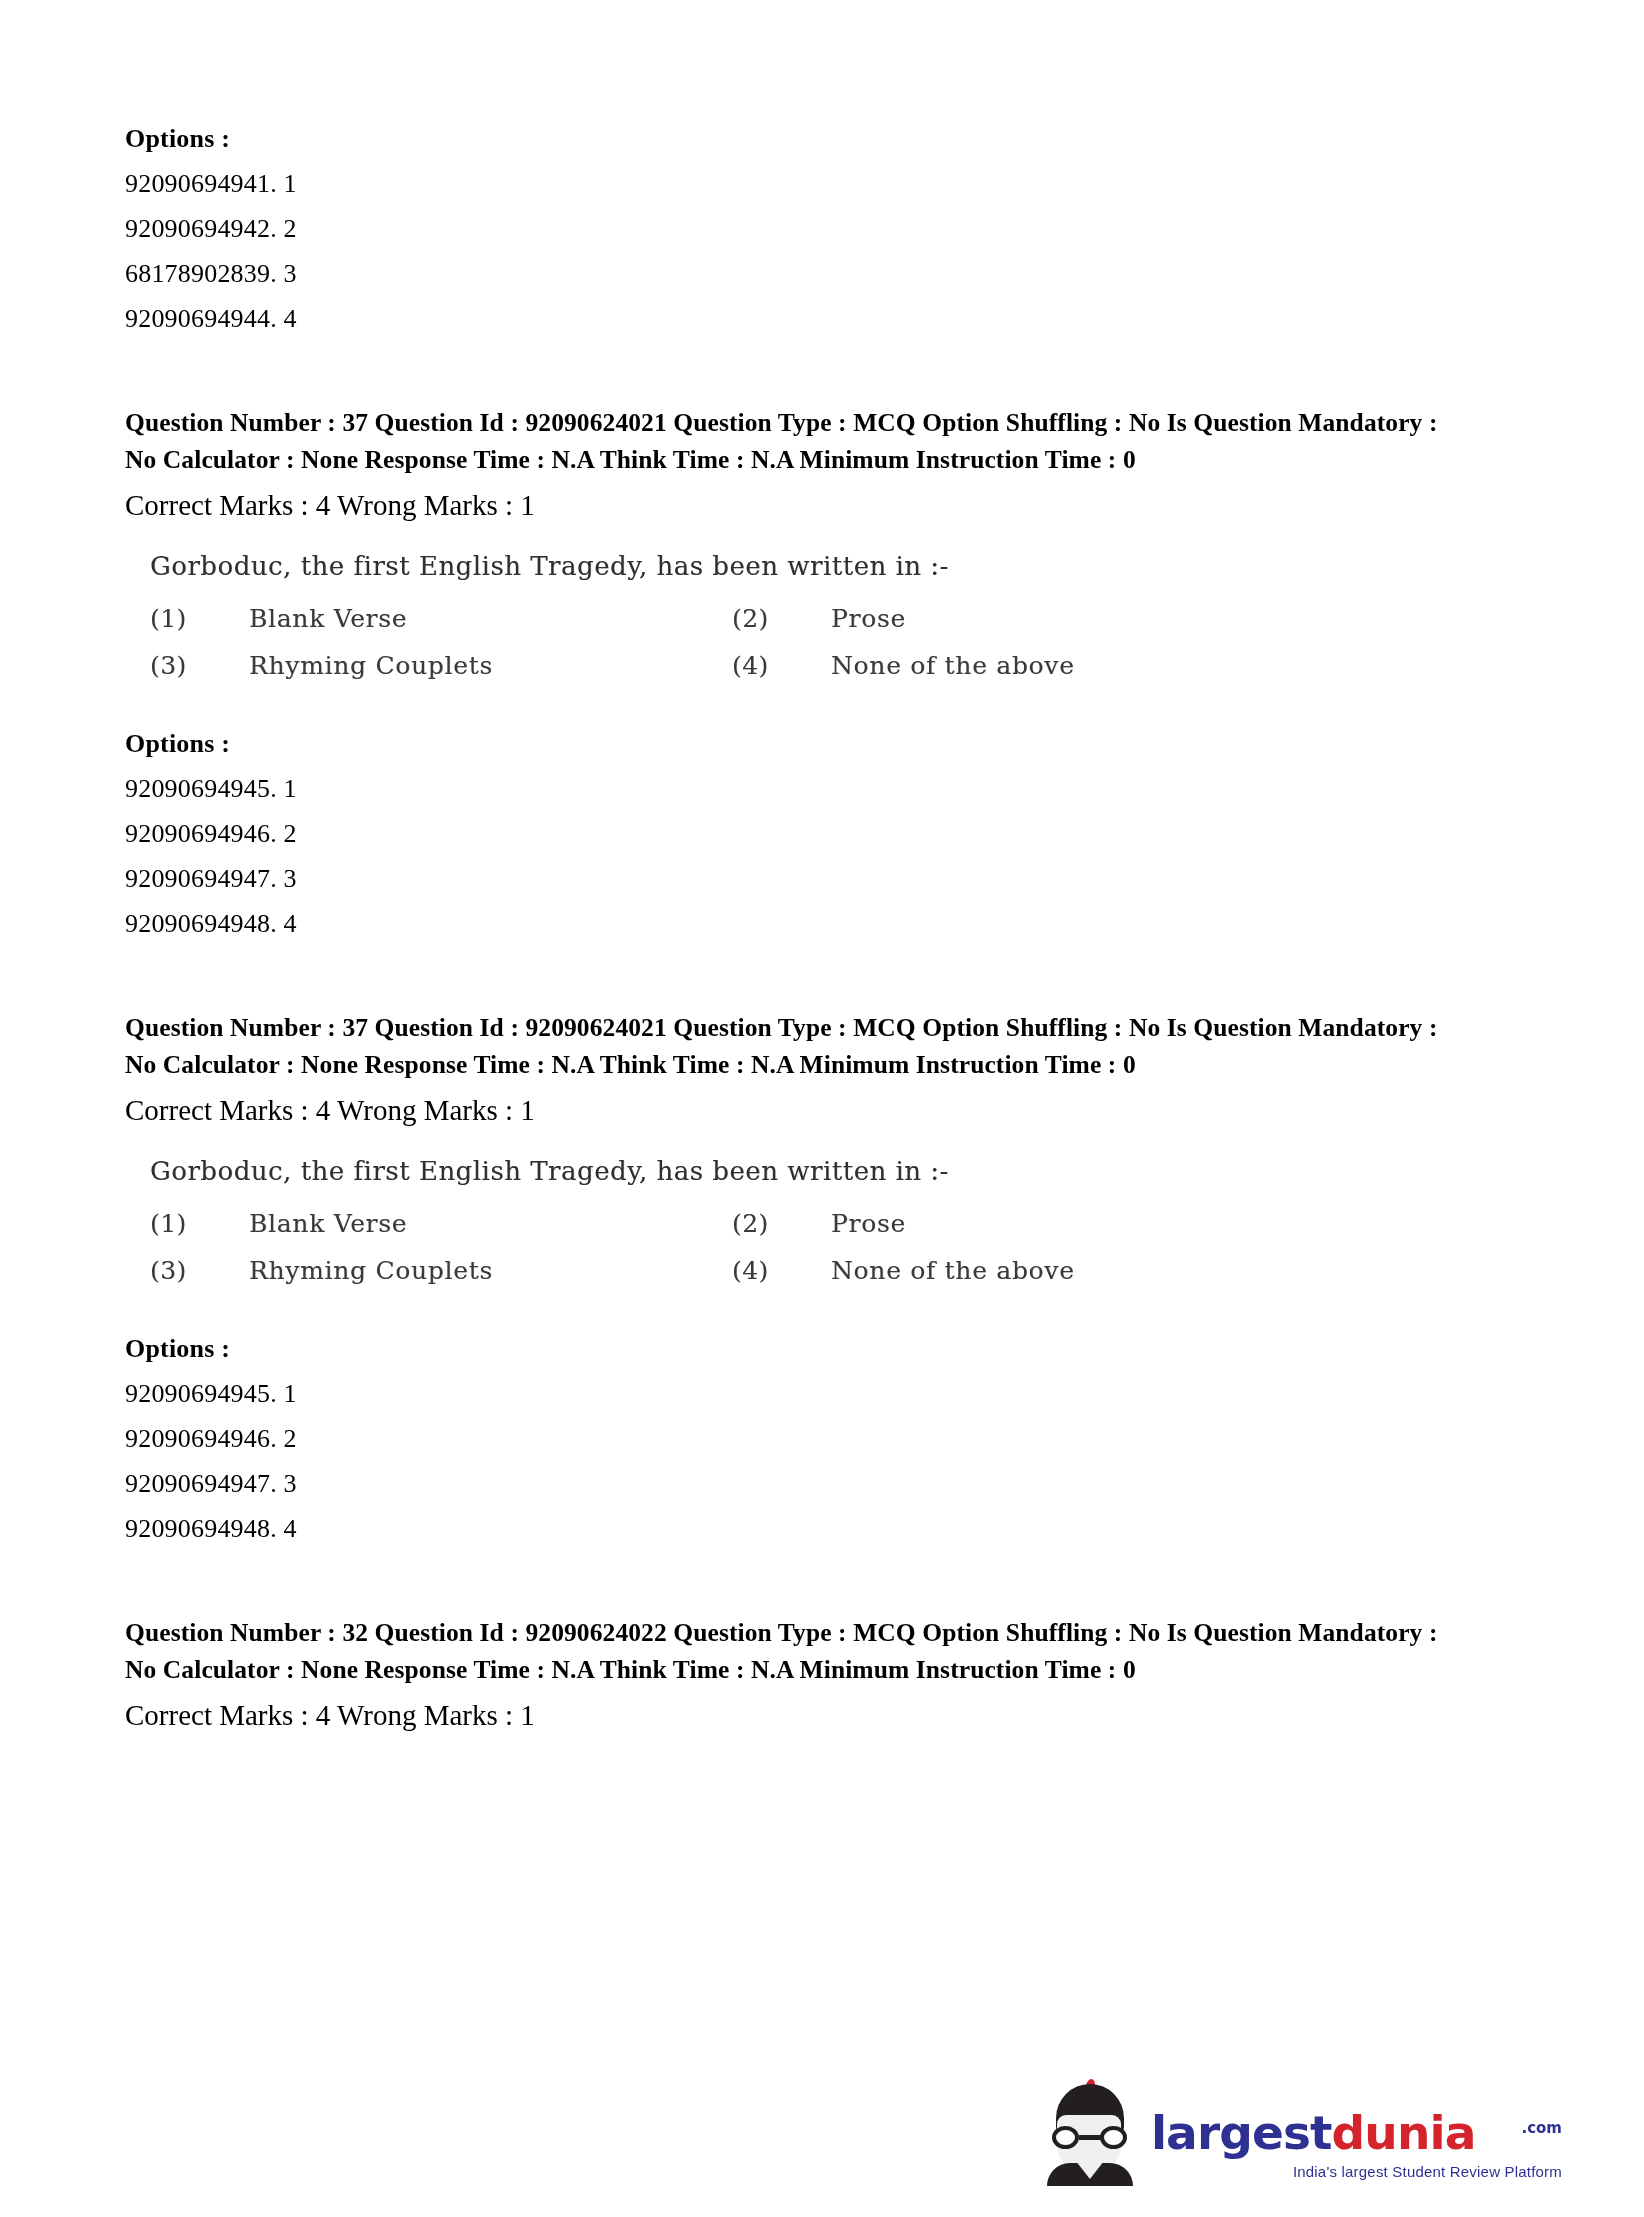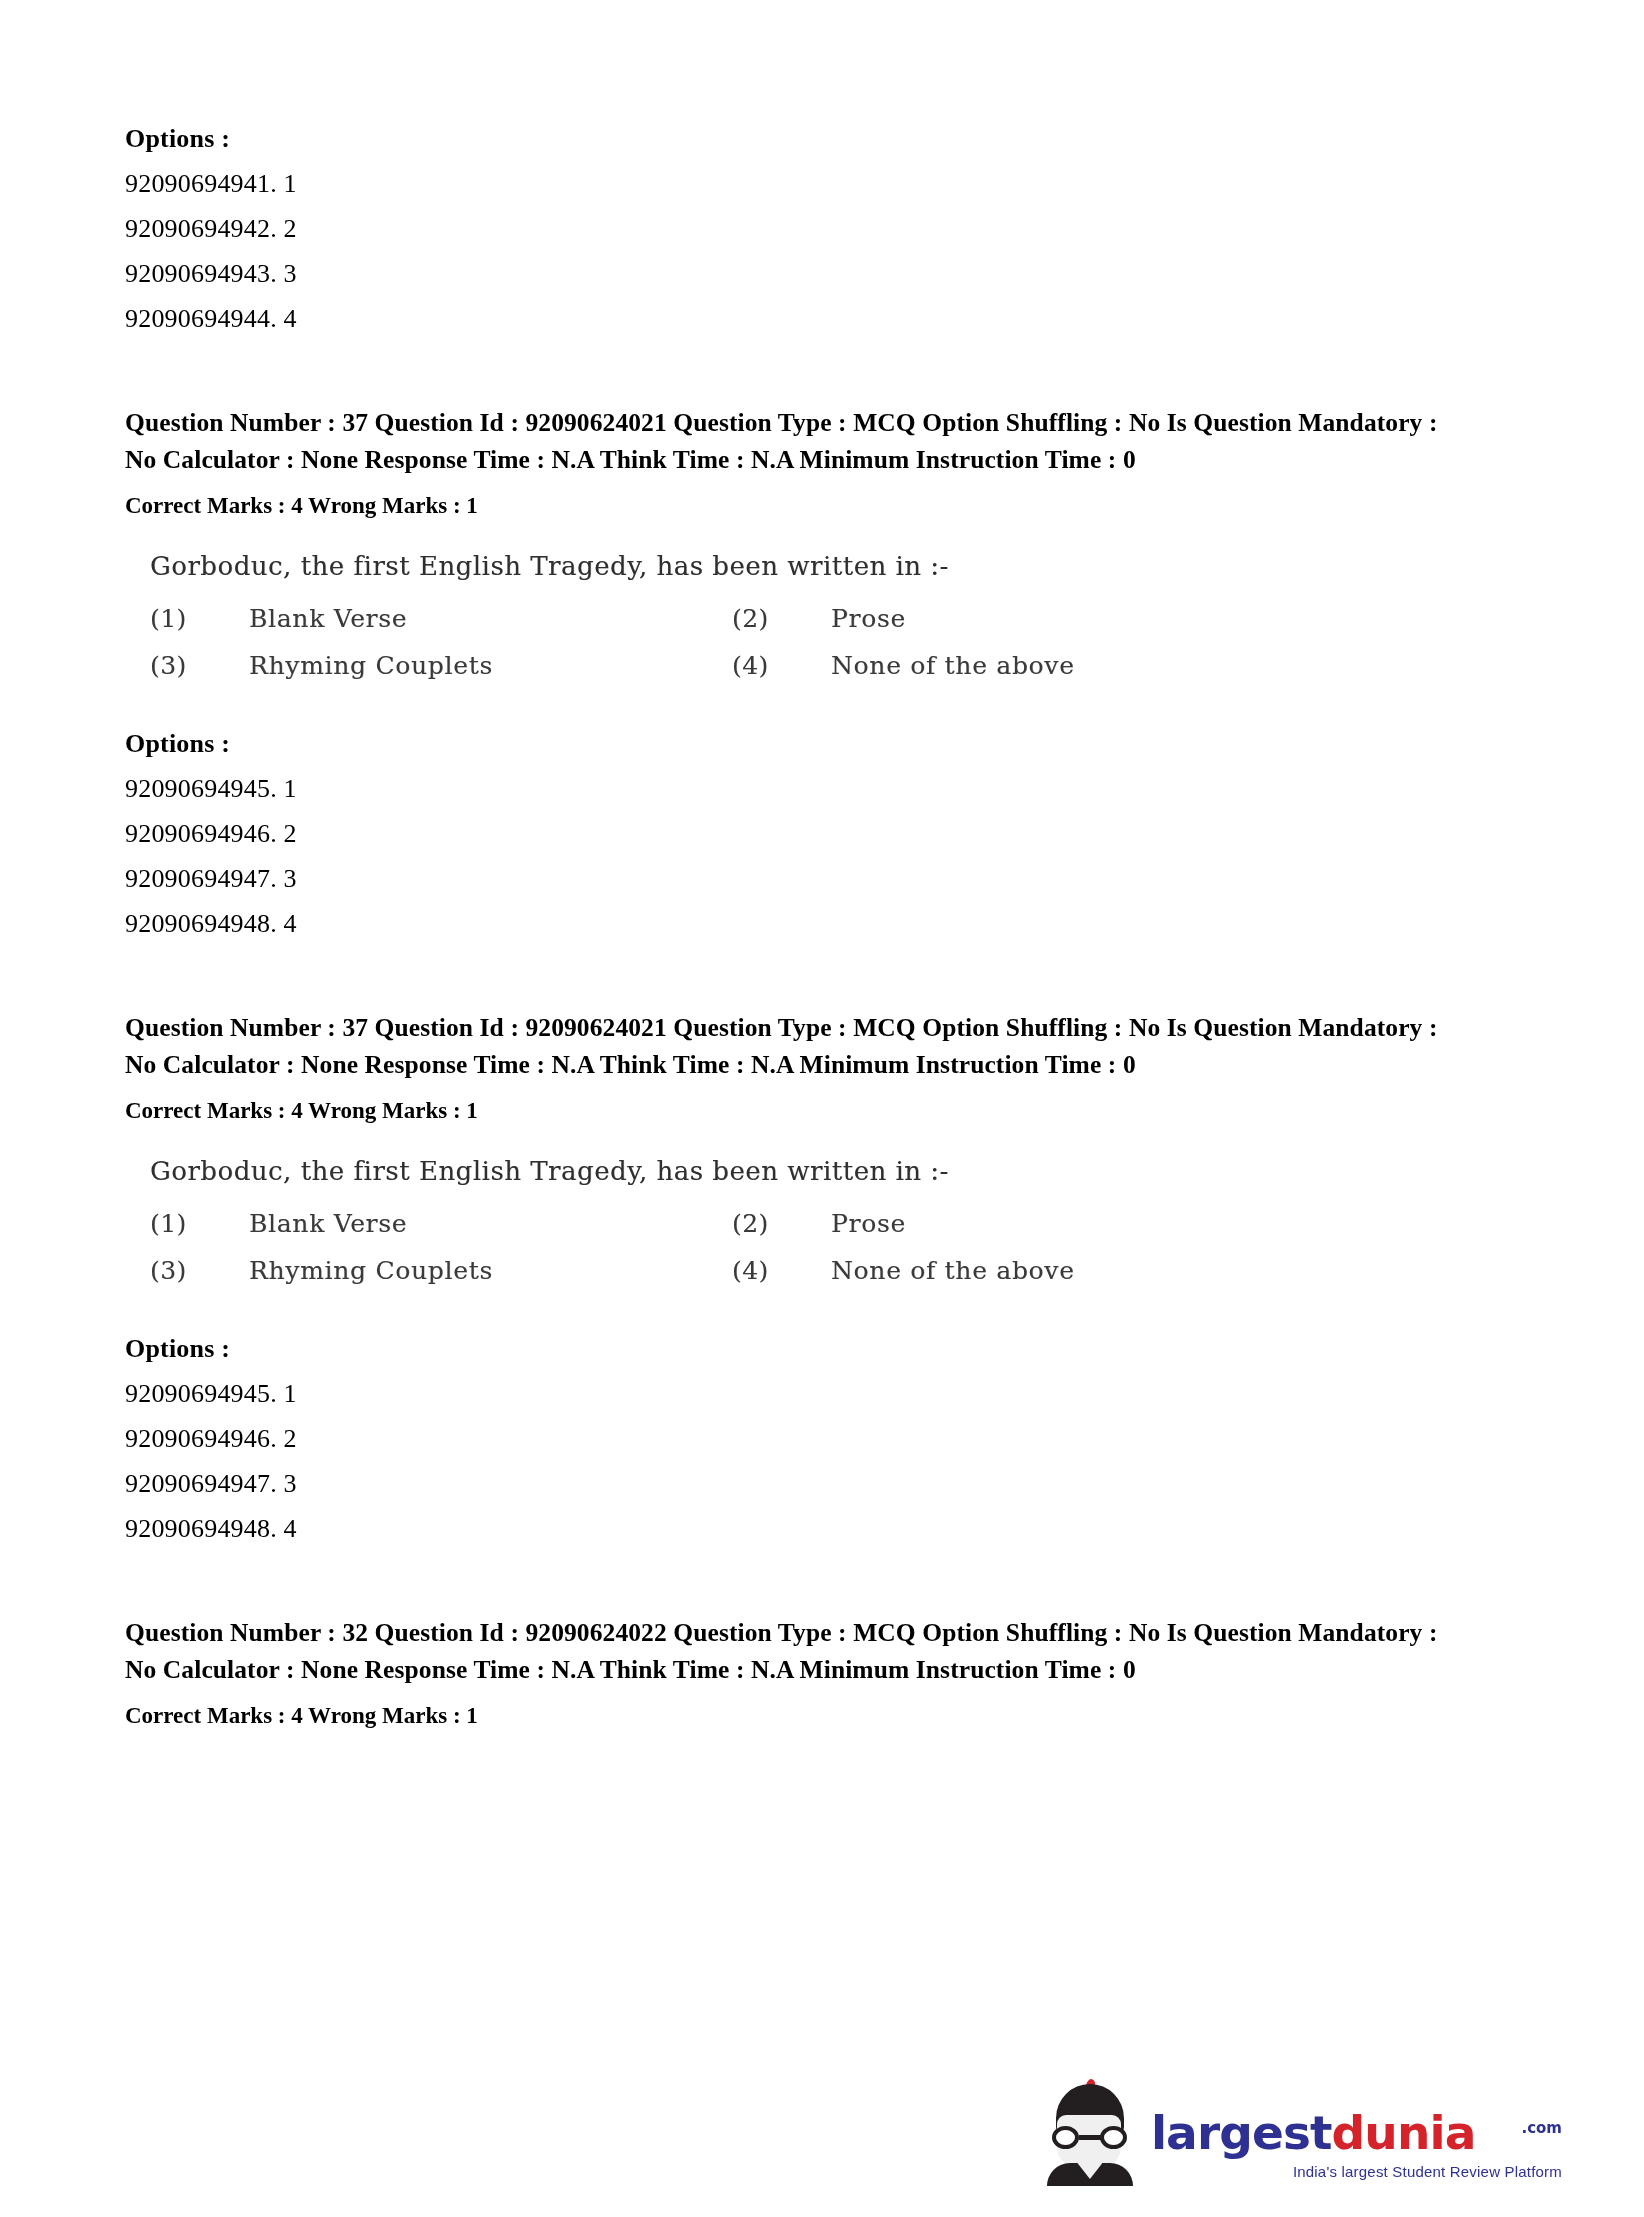--- a/index.html
+++ b/index.html
@@ -40,22 +40,22 @@
     letter-spacing: 0.2px;
   }
   .meta {
     font-weight: bold;
     font-size: 25.5px;
     line-height: 37px;
     letter-spacing: 0.1px;
     max-width: 1343px;
   }
   .meta-marks {
-    font-weight: bold;
-    font-size: 23px;
+    font-weight: normal;
+    font-size: 29px;
     line-height: 37px;
     margin-top: 9px;
   }
   .qimage {
     margin-top: 27px;
     margin-left: 25px;
     width: 1164px;
     font-family: "DejaVu Serif", serif;
     color: #3a3a3a;
   }
@@ -213,21 +213,21 @@
 </head>
 <body>
 
 <div class="page">
   <div class="content">
 
     <div>
       <div class="opt-head">Options :</div>
       <div class="opt-line">92090694941. 1</div>
       <div class="opt-line">92090694942. 2</div>
-      <div class="opt-line">92090694943. 3</div>
+      <div class="opt-line">68178902839. 3</div>
       <div class="opt-line">92090694944. 4</div>
     </div>
 
     <div class="gap-lg"></div>
 
     <div>
       <div class="meta">Question Number : 37 Question Id : 92090624021 Question Type : MCQ Option Shuffling : No Is Question Mandatory : No Calculator : None Response Time : N.A Think Time : N.A Minimum Instruction Time : 0</div>
       <div class="meta-marks">Correct Marks : 4 Wrong Marks : 1</div>
     </div>
 

